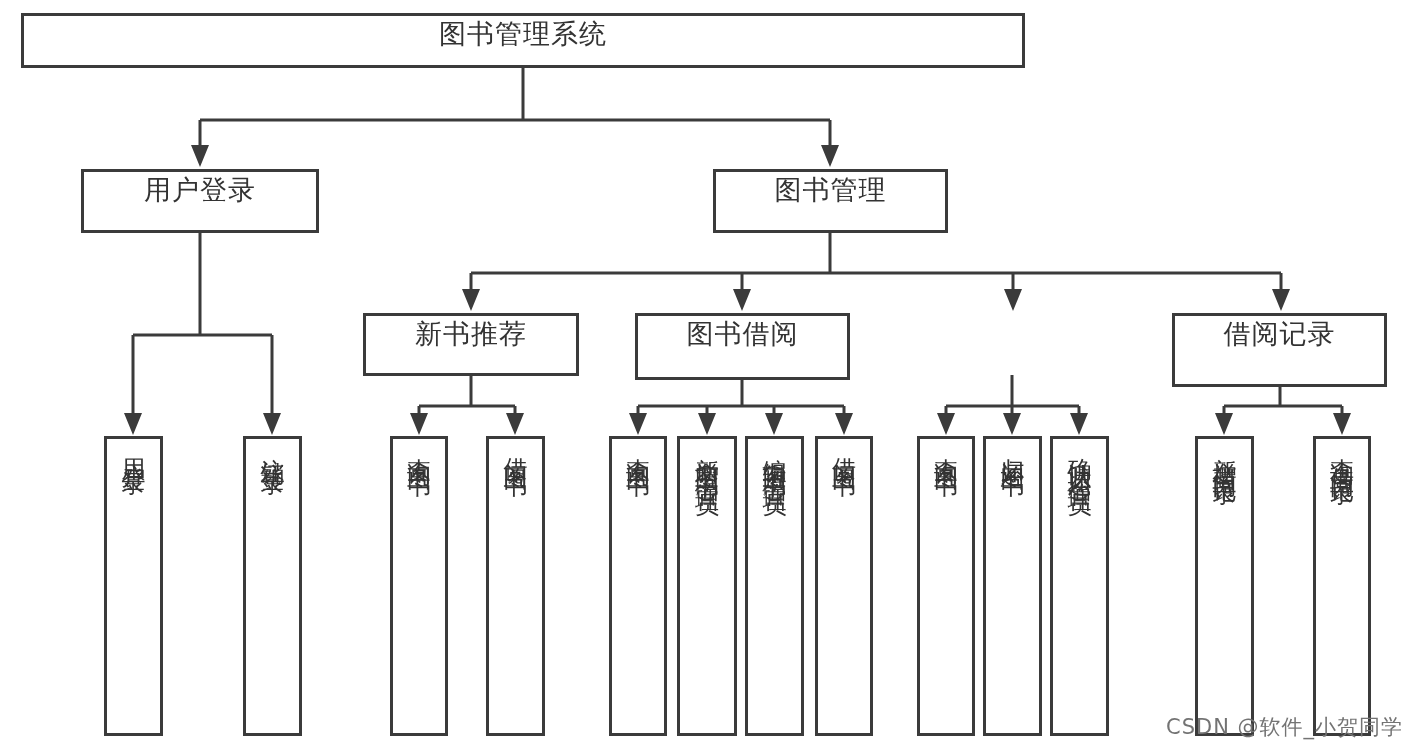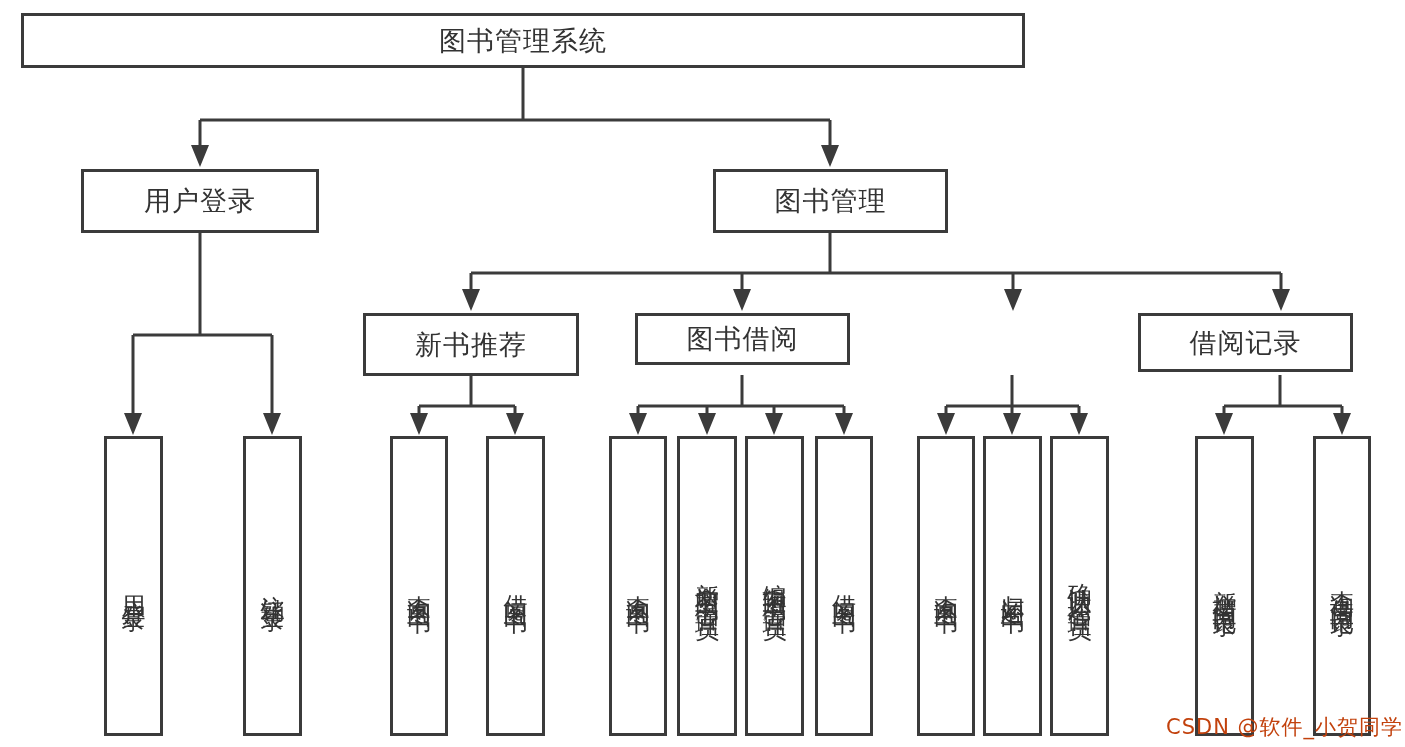--- a/index.html
+++ b/index.html
@@ -9,36 +9,36 @@
     background:#ffffff;
     font-family:"DejaVu Sans","Liberation Sans",sans-serif;
     overflow:hidden;
   }
   .connectors { position:absolute; left:0; top:0; width:1405px; height:747px; }
   .box {
     position:absolute;
     box-sizing:border-box;
     background:#ffffff;
     border:3px solid #3b3b3b;
-    display:flex; align-items:center; justify-content:center;
+    display:flex; justify-content:center;
     color:#333333;
   }
   .h { font-size:27px; letter-spacing:1px; }
   .v { font-size:24px; }
   .v .vtext {
     writing-mode:vertical-rl;
     text-orientation:mixed;
     letter-spacing:5px;
     line-height:1;
   }
   .watermark {
     position:absolute;
     left:1166px; top:713px;
     font-size:21px;
-    color:#c2410c;
+    color:#737373;
     white-space:nowrap;
     letter-spacing:1px;
   }
 </style>
 </head>
 <body>
 
 <div class="stage">
 
   <svg class="connectors" viewBox="0 0 1405 747" xmlns="http://www.w3.org/2000/svg">
@@ -68,24 +68,24 @@
   <div class="box h" style="left:81px;top:169px;width:238px;height:64px">
     <span>用户登录</span>
   </div>
   <div class="box h" style="left:363px;top:313px;width:216px;height:63px">
     <span>新书推荐</span>
   </div>
 
   <div class="box h" style="left:713px;top:169px;width:235px;height:64px">
     <span>图书管理</span>
   </div>
-  <div class="box h" style="left:635px;top:313px;width:215px;height:52px">
+  <div class="box h" style="left:635px;top:313px;width:215px;height:67px">
     <span>图书借阅</span>
   </div>
-  <div class="box h" style="left:1138px;top:313px;width:215px;height:59px">
+  <div class="box h" style="left:1172px;top:313px;width:215px;height:74px">
     <span>借阅记录</span>
   </div>
 
   <div class="box v" style="left:104px;top:436px;width:59px;height:300px">
     <span class="vtext">用户登录</span>
   </div>
   <div class="box v" style="left:243px;top:436px;width:59px;height:300px">
     <span class="vtext">注销登录</span>
   </div>
 

